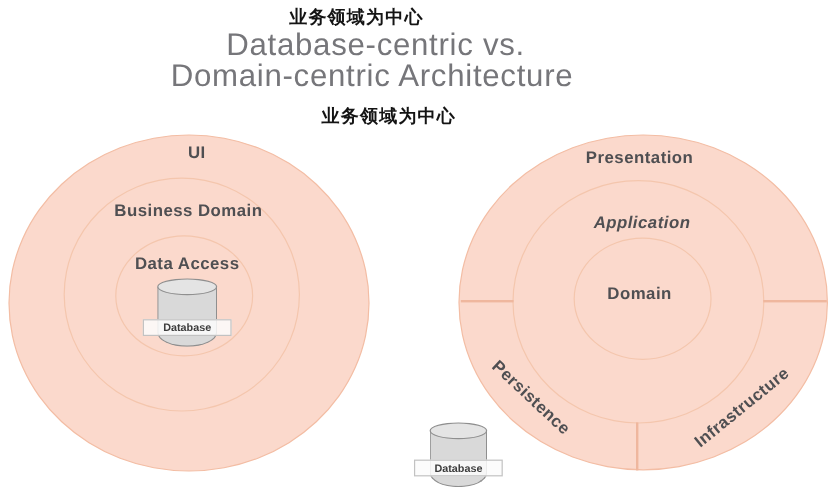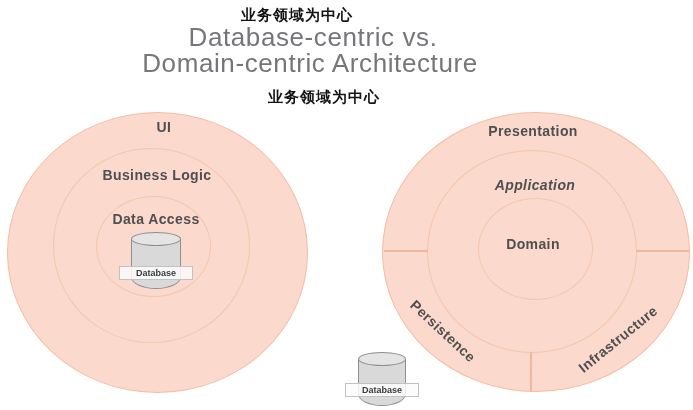--- a/index.html
+++ b/index.html
@@ -48,21 +48,21 @@
 <div class="pos zh" style="left:297px; top:15px;">业务领域为中心</div>
 <div class="pos title-line" style="left:313px; top:37px;">Database-centric vs.</div>
 <div class="pos title-line" style="left:310px; top:63px;text-align:center;">Domain-centric Architecture</div>
 <div class="pos zh" style="left:324px; top:97px;">业务领域为中心</div>
 
 <div class="ring fill" style="left:7px; top:112px; width:301px; height:281px;"></div>
 <div class="ring line" style="left:53px; top:148px; width:197px; height:195px;"></div>
 <div class="ring line" style="left:96px; top:196px; width:115px; height:101px;"></div>
 
 <div class="lbl" style="left:144px; top:127px;margin-left:20px;">UI</div>
-<div class="lbl" style="left:157px; top:175px;">Business Logic</div>
+<div class="lbl" style="left:157px; top:175px;">Business Domain</div>
 <div class="lbl" style="left:156px; top:219px;">Data Access</div>
 
 <div class="cylinder" style="left:131px; top:232px; width:50px; height:57px;">
   <div class="cyl-body"></div>
   <div class="cyl-top"></div>
   <div class="cyl-label">Database</div>
 </div>
 
 <div class="ring fill" style="left:382px; top:112px; width:308px; height:280px;"></div>
 <div class="ring line" style="left:427px; top:150px; width:210px; height:203px;"></div>

